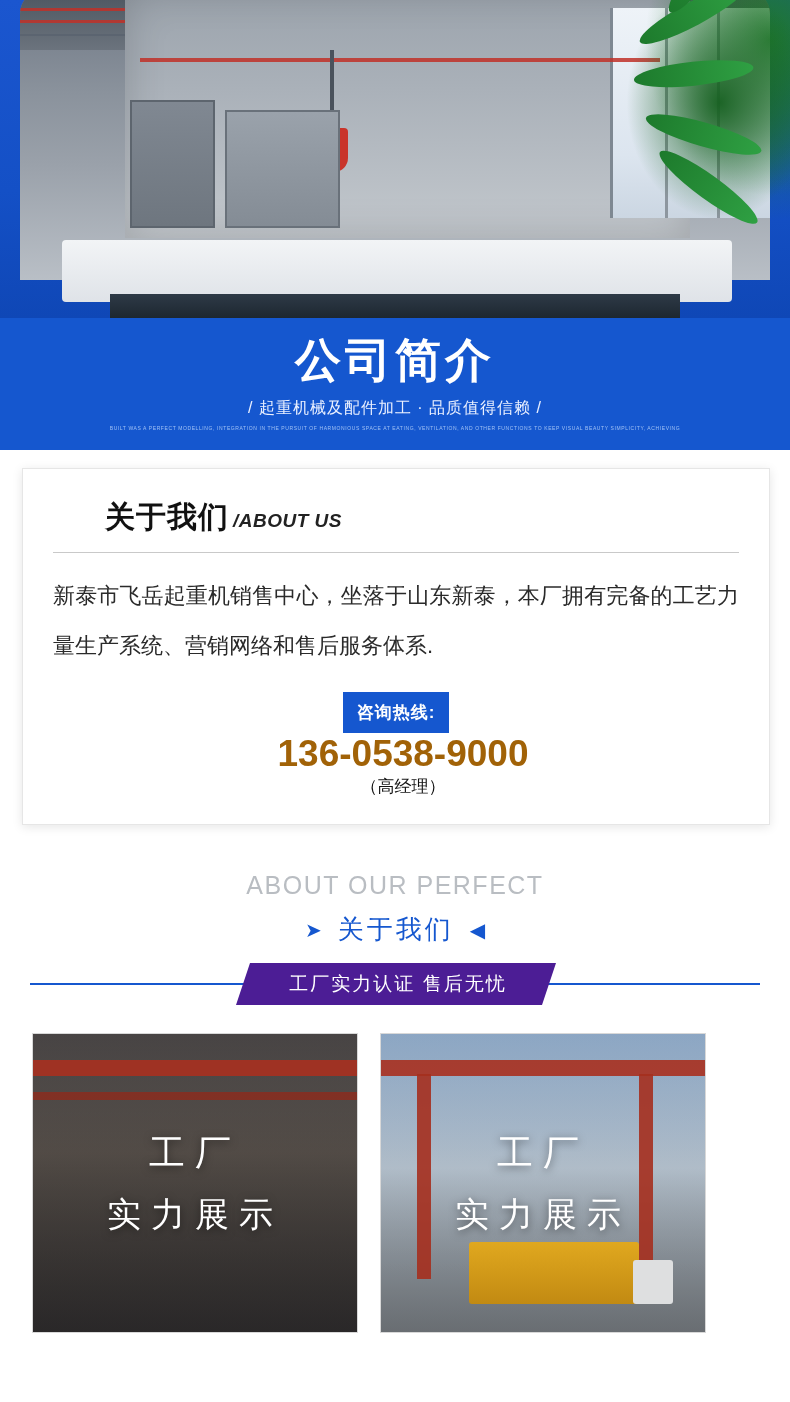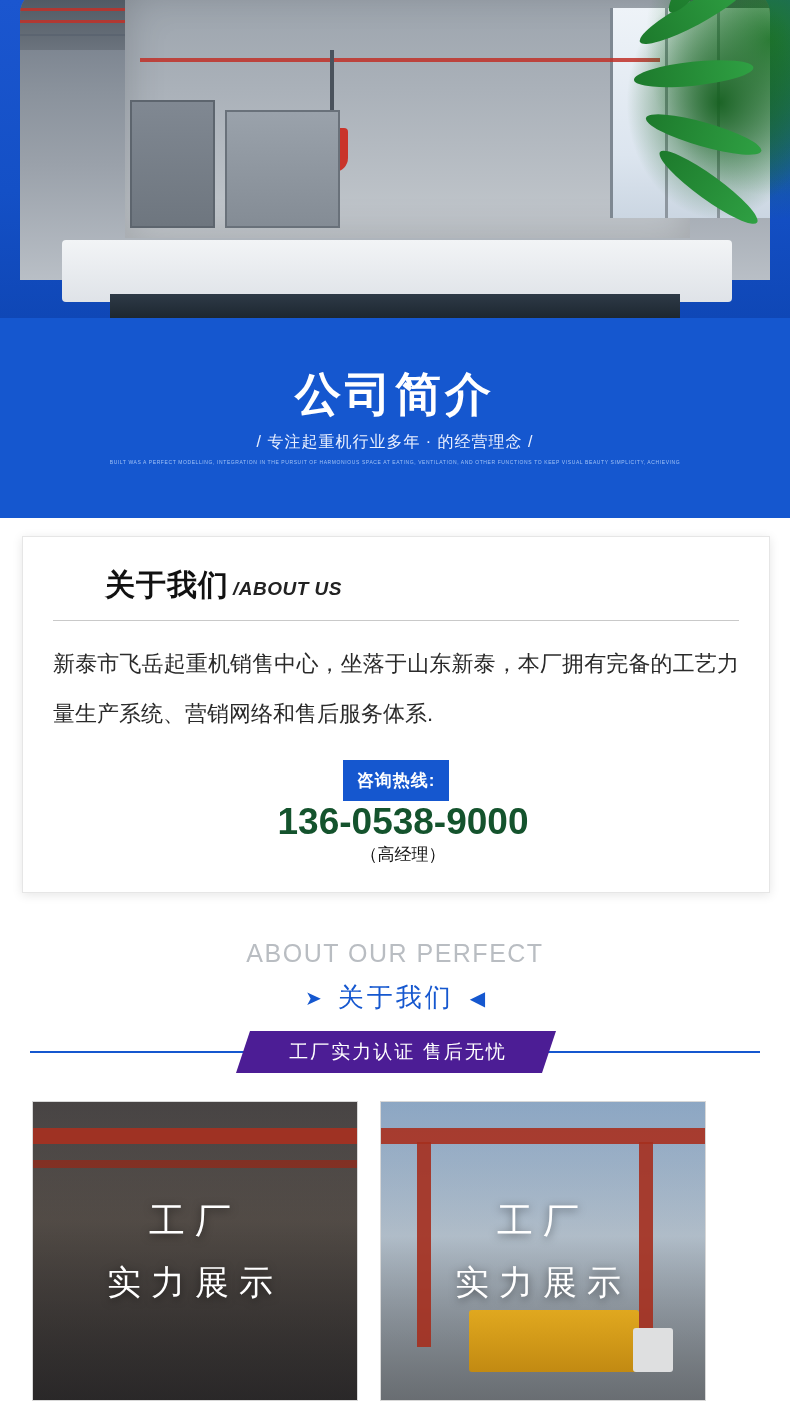--- a/index.html
+++ b/index.html
@@ -91,21 +91,21 @@
     background: linear-gradient(180deg,#f2f4f6 0%, #dfe3e8 100%);
     border-radius:4px;
   }
   .hero-plinth {
     position:absolute; left:110px; bottom:0px; width:570px; height:24px;
     background: linear-gradient(180deg,#2e3a47,#1d2730);
   }
 
   
   .title-band {
-    width:790px; height:200px;
+    width:790px; height:132px;
     background:#1557cf;
     display:flex; flex-direction:column; align-items:center; justify-content:center;
     color:#fff;
   }
   .band-title {
     font-size:46px; font-weight:bold; letter-spacing:4px; line-height:1.1;
   }
   .band-sub {
     margin-top:12px; font-size:16px; letter-spacing:1px; color:#eaf0ff;
   }
@@ -136,21 +136,21 @@
     font-size:22px; color:#2a2a2a; line-height:2.25; text-align:justify;
   }
   .hotline {
     margin-top:22px; display:flex; align-items:center; justify-content:center;flex-direction:column;
   }
   .hotline-tag {
     background:#1557cf; color:#fff; font-size:17px; font-weight:bold;
     padding:9px 14px; letter-spacing:1px;
   }
   .hotline-num {
-    color:#14532d; font-size:37px; font-weight:bold; margin-left:14px; letter-spacing:0px;
+    color:#a16207; font-size:37px; font-weight:bold; margin-left:14px; letter-spacing:0px;
   }
   .hotline-mgr { color:#111; font-size:17px; margin-left:14px; }
 
   
   .factory-head { width:790px; text-align:center; margin-top:46px; }
   .factory-en {
     font-size:25px; color:#b9bdc2; letter-spacing:1.5px; font-weight:500;
   }
   .factory-cn-row {
     margin-top:12px; display:flex; align-items:center; justify-content:center; gap:16px;
@@ -241,21 +241,21 @@
     <div class="leaf" style="left:36px; top:116px; transform:rotate(16deg);"></div>
     <div class="leaf" style="left:50px; top:150px; transform:rotate(36deg);"></div>
     <div class="leaf" style="left:60px; top:10px; transform:rotate(-52deg);"></div>
   </div>
   <div class="hero-floor"></div>
   <div class="hero-plinth"></div>
 </div>
 
 <div class="title-band">
   <div class="band-title">公司简介</div>
-  <div class="band-sub">/ 专注起重机行业多年 · 的经营理念 /</div>
+  <div class="band-sub">/ 起重机械及配件加工 · 品质值得信赖 /</div>
   <div class="band-eng">BUILT WAS A PERFECT MODELLING, INTEGRATION IN THE PURSUIT OF HARMONIOUS SPACE AT EATING, VENTILATION, AND OTHER FUNCTIONS TO KEEP VISUAL BEAUTY SIMPLICITY, ACHIEVING</div>
 </div>
 
 <div class="about-wrap">
   <div class="about-card">
     <div class="about-head">
       <span class="about-head-cn">关于我们</span>
       <span class="about-head-en">/ABOUT US</span>
     </div>
     <div class="about-rule"></div>

